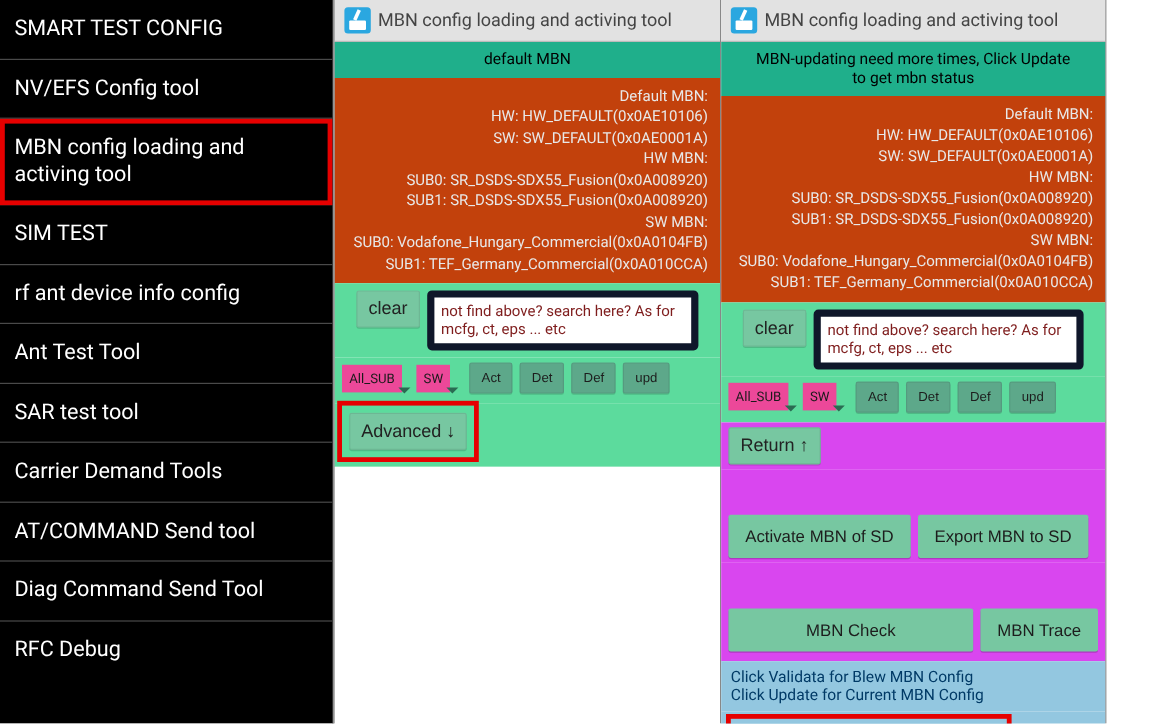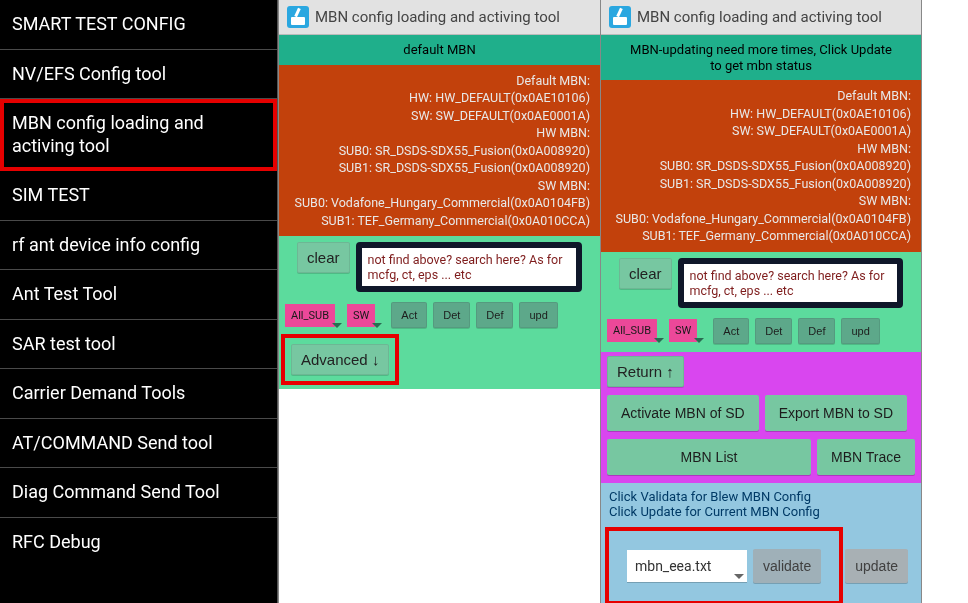--- a/index.html
+++ b/index.html
@@ -174,20 +174,21 @@
   .green-area.pad-bottom { padding-bottom: 8px; }
   .btn-big {
     background: #77c7a1;
     color: #1d1d1d;
     border: none;
     padding: 10px 14px;
     font-size: 14px;
     border-radius: 2px;
     box-shadow: 0 1px 0 rgba(0,0,0,.2);
     cursor: pointer;
+    margin-top: 34px;
   }
   .blue-area {
     background: #93c7e0;
     padding: 6px 8px;
     color: #003a66;
     font-size: 13px;
   }
   .blue-row {
     background: #93c7e0;
     padding: 6px 8px 10px;
@@ -321,21 +322,21 @@
     <button class="btn-dark">upd</button>
   </div>
   <div class="green-area">
     <button class="btn">Return ↑</button>
   </div>
   <div class="green-area">
     <button class="btn-big">Activate MBN of SD</button>
     <button class="btn-big">Export MBN to SD</button>
   </div>
   <div class="green-area pad-bottom">
-    <button class="btn-big" style="flex:1;">MBN List</button>
+    <button class="btn-big" style="flex:1;">MBN Check</button>
     <button class="btn-big">MBN Trace</button>
   </div>
   <div class="blue-area">
     <div>Click Validata for Blew MBN Config</div>
     <div>Click Update for Current MBN Config</div>
   </div>
   <div class="blue-row">
     <span class="red-box-2">
       <span class="textfield with-tri">mbn_eea.txt</span>
       <button class="btn-blue btn-validate">validate</button>

